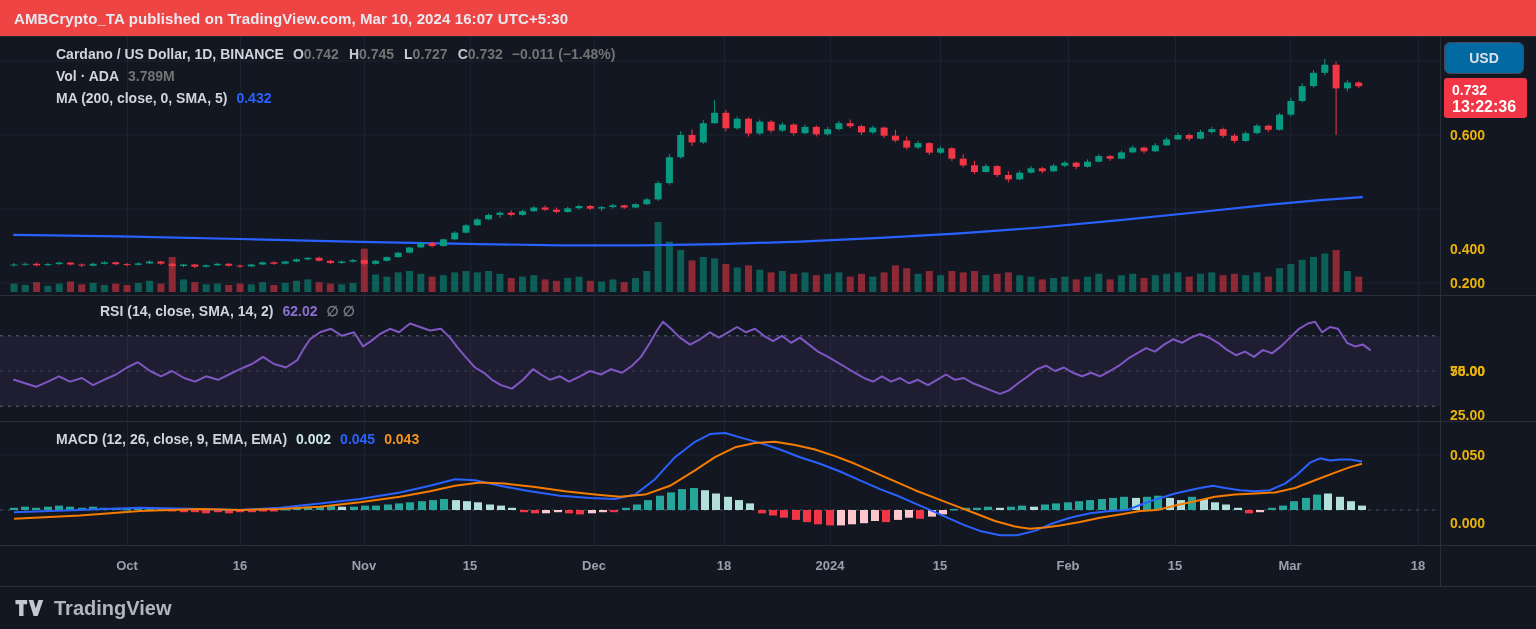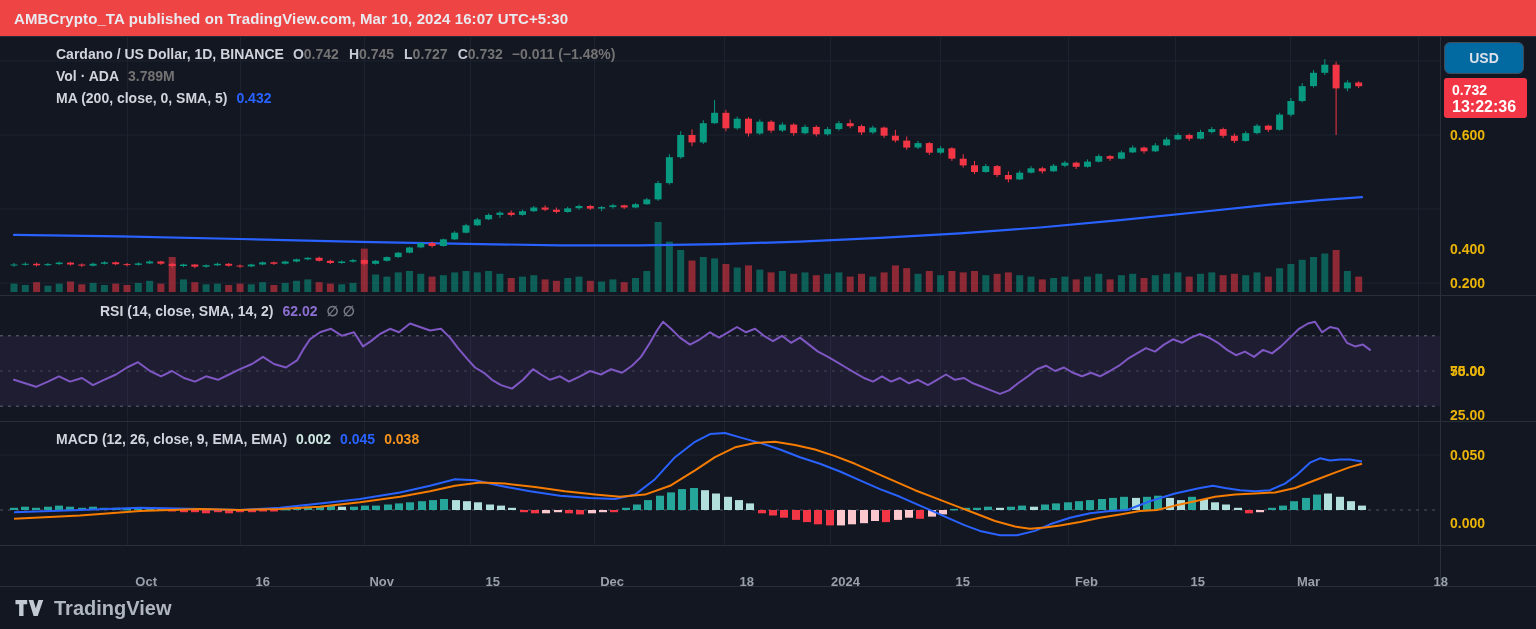--- a/index.html
+++ b/index.html
@@ -23,21 +23,21 @@
   #ohlc-values{display:flex;gap:10px;}
   #ohlc-values .pair .k{color:#c6cad4;}
   
   #usd-button{left:1444px;top:42px;width:78px;height:30px;background:#0369a1;border:1px solid #434a58;
               border-radius:6px;color:#dde1ea;font-size:14px;font-weight:700;display:flex;align-items:center;justify-content:center;cursor:pointer;}
   #price-badge{left:1444px;top:78px;width:83px;height:40px;background:#f23645;border-radius:3px;color:#fff;
                display:flex;flex-direction:column;justify-content:center;padding-left:8px;box-sizing:border-box;}
   #price-badge .p{font-size:14px;font-weight:700;line-height:17px;}
   #price-badge .c{font-size:16px;font-weight:600;line-height:16px;}
   .axis-label{position:absolute;left:1450px;color:#eab308;font-size:14px;font-weight:600;height:16px;line-height:16px;}
-  .time-label{position:absolute;top:558px;width:60px;text-align:right;color:#9aa0ab;font-size:13px;font-weight:600;margin-top:16px;}
+  .time-label{position:absolute;top:558px;width:60px;text-align:center;color:#9aa0ab;font-size:13px;font-weight:600;}
   
   #footer{left:0;top:587px;width:1536px;height:42px;display:flex;align-items:center;}
   #footer .brand-text{margin-left:10px;color:#b0b6c0;font-size:20px;font-weight:700;}
   #tv-logo{margin-left:14px;display:flex;align-items:center;}
 </style>
 </head>
 <body>
 
 <div id="stage">
 
@@ -588,21 +588,21 @@
   <div class="abs legend-row" style="left:20px;top:303px;padding-left:44px;">
     <span>RSI (14, close, SMA, 14, 2)</span>
     <span class="purple">62.02</span>
     <span class="gray">∅  ∅</span>
   </div>
 
   <div class="abs legend-row" style="left:20px;top:431px;">
     <span>MACD (12, 26, close, 9, EMA, EMA)</span>
     <span class="histval">0.002</span>
     <span class="blue">0.045</span>
-    <span class="orange">0.038</span>
+    <span class="orange">0.043</span>
   </div>
 
   <div id="usd-button" class="abs">
     <span>USD</span>
   </div>
   <div id="price-badge" class="abs">
     <span class="p">0.732</span>
     <span class="c">13:22:36</span>
   </div>
   <div id="right-axis-labels">

